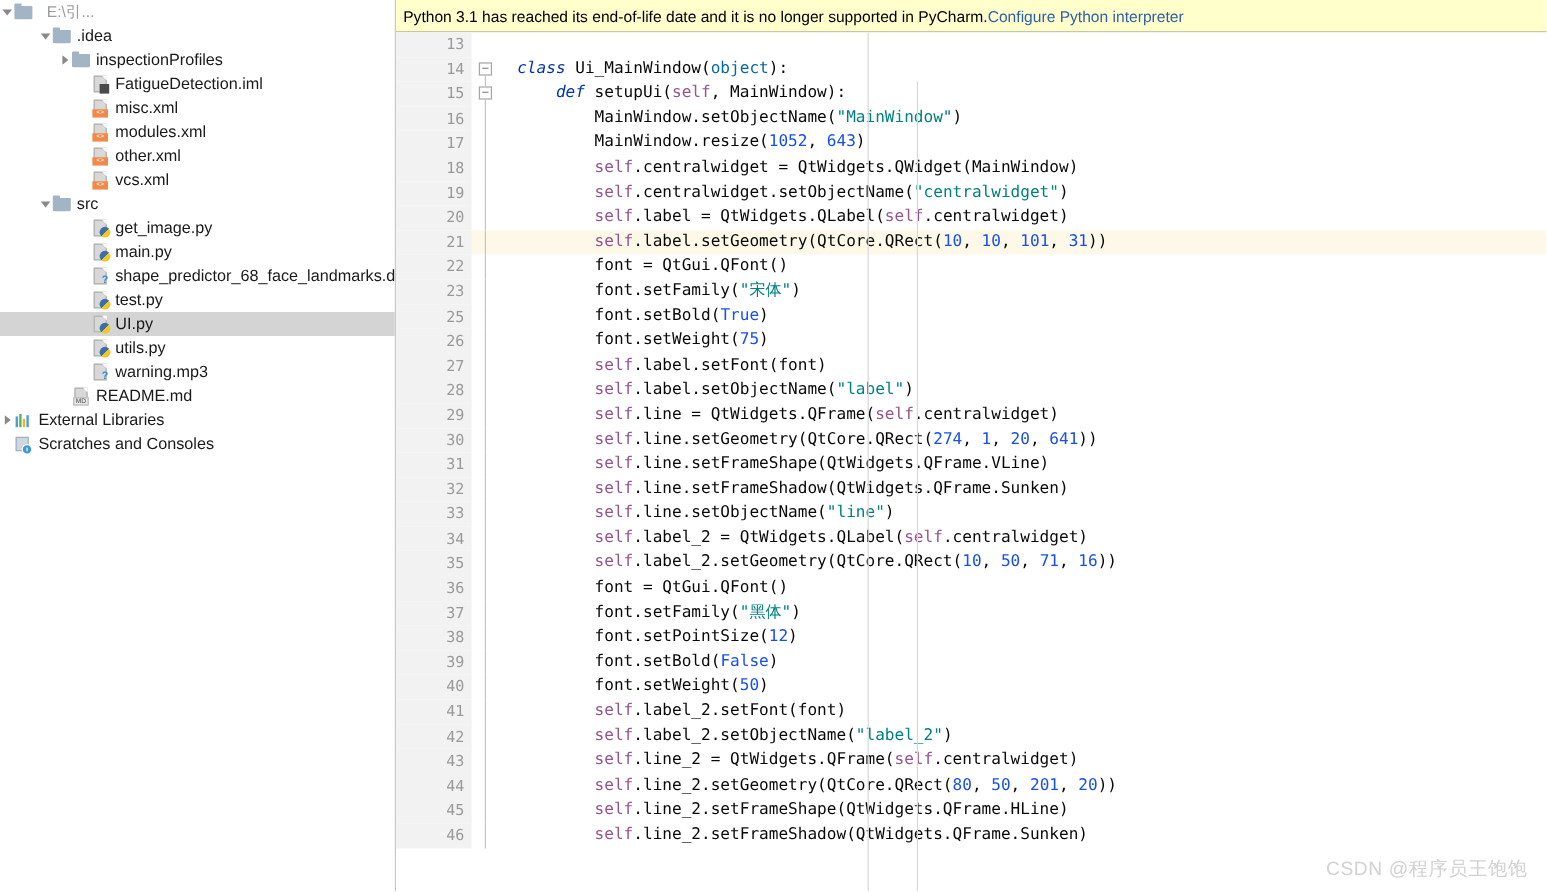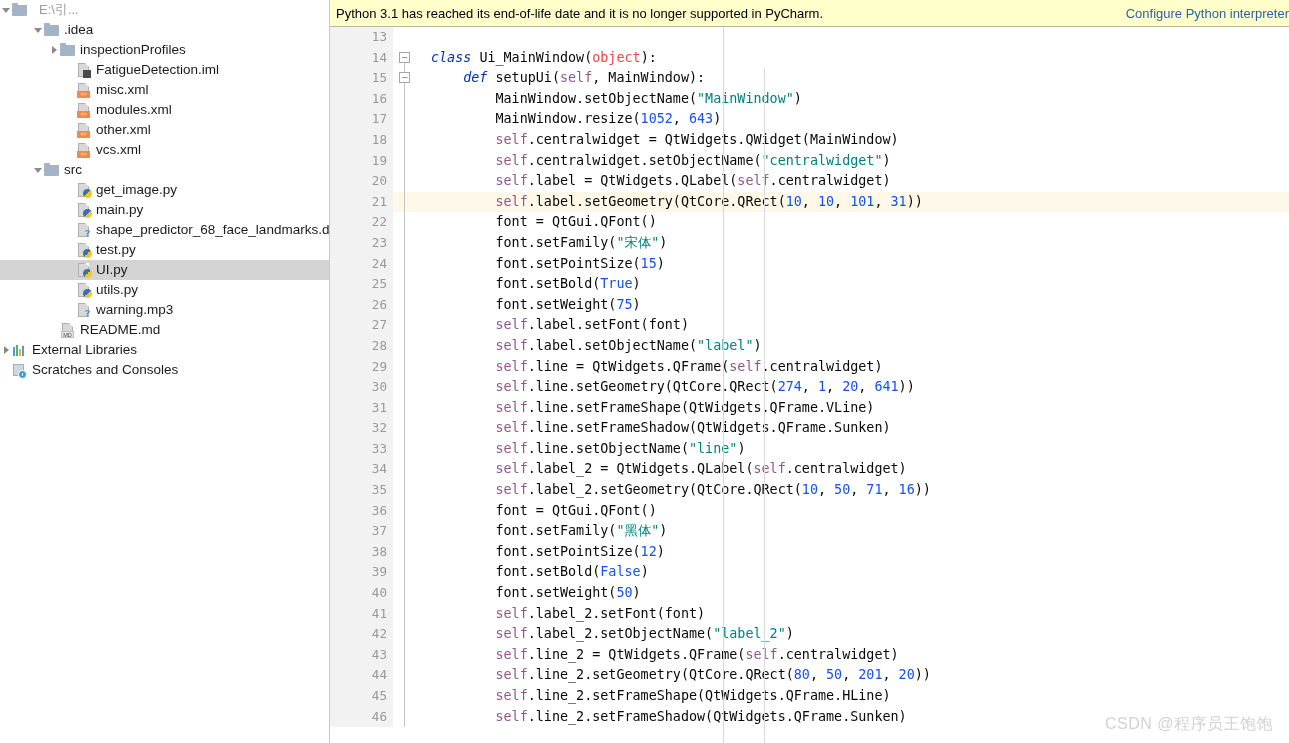--- a/index.html
+++ b/index.html
@@ -188,21 +188,20 @@
     flex: 0 0 959px;
     background: #ffffff;
     overflow: hidden;
   }
   #eol-banner {
     height: 27px;
     background: #ffffcc;
     border-bottom: 1px solid #b9b9a0;
     display: flex;
     align-items: center;
-    justify-content: space-between;
     padding: 0 0 0 6px;
     font-size: 13px;
     color: #000000;
     overflow: hidden;
     white-space: nowrap;
   }
   #eol-banner .msg { line-height: 27px; }
   #eol-banner .link {
     color: #2f5fa8;
     line-height: 27px;
@@ -283,21 +282,21 @@
   }
   #indent-guide {
     position: absolute;
     left: 434px; top: 41px; bottom: 0;
     width: 1px; background: #d9d9d9;
     z-index: 4; pointer-events: none;
   }
 
   
   .kw  { color: #0033b3; font-weight: normal; font-style: italic; }
-  .kw2 { color: #ef4444; margin-top: 41px; }
+  .kw2 { color: #0369a1; margin-top: 41px; }
   .self{ color: #94558d; }
   .strq{ color: #008080; }
   .num { color: #1750eb; }
   .pln { color: #080808; }
 
   
   #watermark {
     position: absolute;
     right: 16px; bottom: 8px;
     color: #d2d2d2;
@@ -512,21 +511,20 @@
         <div class="code-line"><div class="ln">14</div><div class="fold"><span class="marker">−</span><span class="vline half-bot"></span></div><div class="txt"><span class="kw">class </span><span class="pln">Ui_MainWindow</span><span class="pln">(</span><span class="kw2">object</span><span class="pln">):</span></div></div>
         <div class="code-line"><div class="ln">15</div><div class="fold"><span class="vline half-top"></span><span class="marker">−</span><span class="vline half-bot"></span></div><div class="txt"><span class="pln">    </span><span class="kw">def </span><span class="pln">setupUi</span><span class="pln">(</span><span class="self">self</span><span class="pln">, MainWindow):</span></div></div>
         <div class="code-line"><div class="ln">16</div><div class="fold"><span class="vline"></span></div><div class="txt"><span class="pln">        MainWindow.setObjectName(</span><span class="strq">"MainWindow"</span><span class="pln">)</span></div></div>
         <div class="code-line"><div class="ln">17</div><div class="fold"><span class="vline"></span></div><div class="txt"><span class="pln">        MainWindow.resize(</span><span class="num">1052</span><span class="pln">, </span><span class="num">643</span><span class="pln">)</span></div></div>
         <div class="code-line"><div class="ln">18</div><div class="fold"><span class="vline"></span></div><div class="txt"><span class="pln">        </span><span class="self">self</span><span class="pln">.centralwidget = QtWidgets.QWidget(MainWindow)</span></div></div>
         <div class="code-line"><div class="ln">19</div><div class="fold"><span class="vline"></span></div><div class="txt"><span class="pln">        </span><span class="self">self</span><span class="pln">.centralwidget.setObjectName(</span><span class="strq">"centralwidget"</span><span class="pln">)</span></div></div>
         <div class="code-line"><div class="ln">20</div><div class="fold"><span class="vline"></span></div><div class="txt"><span class="pln">        </span><span class="self">self</span><span class="pln">.label = QtWidgets.QLabel(</span><span class="self">self</span><span class="pln">.centralwidget)</span></div></div>
         <div class="code-line current"><div class="ln">21</div><div class="fold"><span class="vline"></span></div><div class="txt"><span class="pln">        </span><span class="self">self</span><span class="pln">.label.setGeometry(QtCore.QRect(</span><span class="num">10</span><span class="pln">, </span><span class="num">10</span><span class="pln">, </span><span class="num">101</span><span class="pln">, </span><span class="num">31</span><span class="pln">))</span></div></div>
         <div class="code-line"><div class="ln">22</div><div class="fold"><span class="vline"></span></div><div class="txt"><span class="pln">        font = QtGui.QFont()</span></div></div>
         <div class="code-line"><div class="ln">23</div><div class="fold"><span class="vline"></span></div><div class="txt"><span class="pln">        font.setFamily(</span><span class="strq">"宋体"</span><span class="pln">)</span></div></div>
-        <div class="code-line"><div class="ln">24</div><div class="fold"><span class="vline"></span></div><div class="txt"><span class="pln">        font.setPointSize(</span><span class="num">15</span><span class="pln">)</span></div></div>
         <div class="code-line"><div class="ln">25</div><div class="fold"><span class="vline"></span></div><div class="txt"><span class="pln">        font.setBold(</span><span class="num">True</span><span class="pln">)</span></div></div>
         <div class="code-line"><div class="ln">26</div><div class="fold"><span class="vline"></span></div><div class="txt"><span class="pln">        font.setWeight(</span><span class="num">75</span><span class="pln">)</span></div></div>
         <div class="code-line"><div class="ln">27</div><div class="fold"><span class="vline"></span></div><div class="txt"><span class="pln">        </span><span class="self">self</span><span class="pln">.label.setFont(font)</span></div></div>
         <div class="code-line"><div class="ln">28</div><div class="fold"><span class="vline"></span></div><div class="txt"><span class="pln">        </span><span class="self">self</span><span class="pln">.label.setObjectName(</span><span class="strq">"label"</span><span class="pln">)</span></div></div>
         <div class="code-line"><div class="ln">29</div><div class="fold"><span class="vline"></span></div><div class="txt"><span class="pln">        </span><span class="self">self</span><span class="pln">.line = QtWidgets.QFrame(</span><span class="self">self</span><span class="pln">.centralwidget)</span></div></div>
         <div class="code-line"><div class="ln">30</div><div class="fold"><span class="vline"></span></div><div class="txt"><span class="pln">        </span><span class="self">self</span><span class="pln">.line.setGeometry(QtCore.QRect(</span><span class="num">274</span><span class="pln">, </span><span class="num">1</span><span class="pln">, </span><span class="num">20</span><span class="pln">, </span><span class="num">641</span><span class="pln">))</span></div></div>
         <div class="code-line"><div class="ln">31</div><div class="fold"><span class="vline"></span></div><div class="txt"><span class="pln">        </span><span class="self">self</span><span class="pln">.line.setFrameShape(QtWidgets.QFrame.VLine)</span></div></div>
         <div class="code-line"><div class="ln">32</div><div class="fold"><span class="vline"></span></div><div class="txt"><span class="pln">        </span><span class="self">self</span><span class="pln">.line.setFrameShadow(QtWidgets.QFrame.Sunken)</span></div></div>
         <div class="code-line"><div class="ln">33</div><div class="fold"><span class="vline"></span></div><div class="txt"><span class="pln">        </span><span class="self">self</span><span class="pln">.line.setObjectName(</span><span class="strq">"line"</span><span class="pln">)</span></div></div>
         <div class="code-line"><div class="ln">34</div><div class="fold"><span class="vline"></span></div><div class="txt"><span class="pln">        </span><span class="self">self</span><span class="pln">.label_2 = QtWidgets.QLabel(</span><span class="self">self</span><span class="pln">.centralwidget)</span></div></div>

